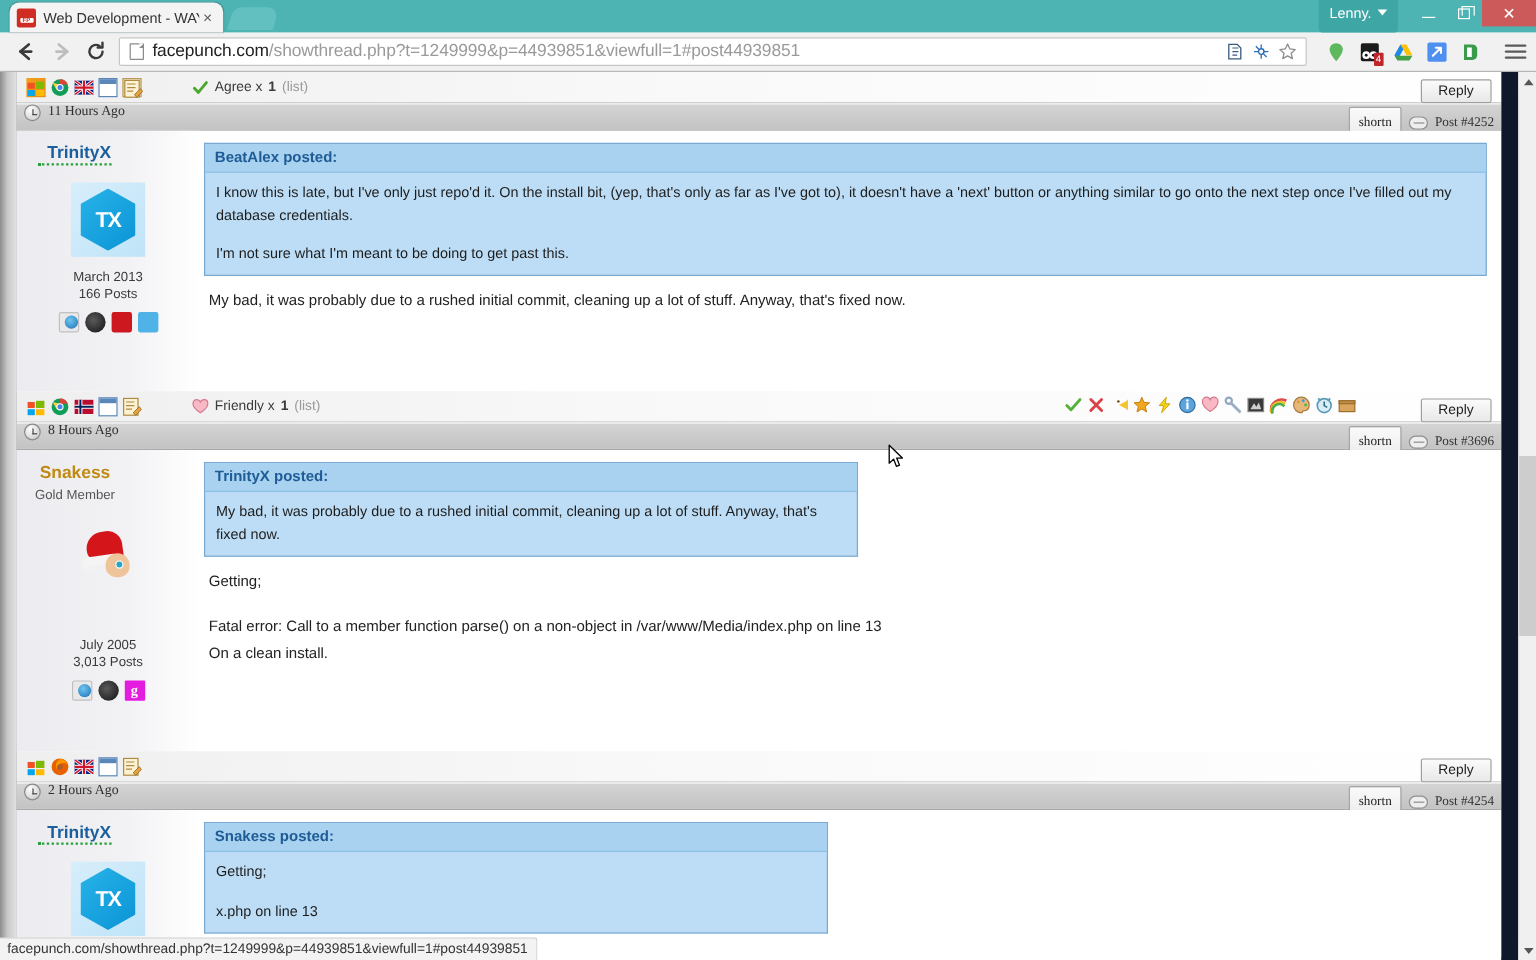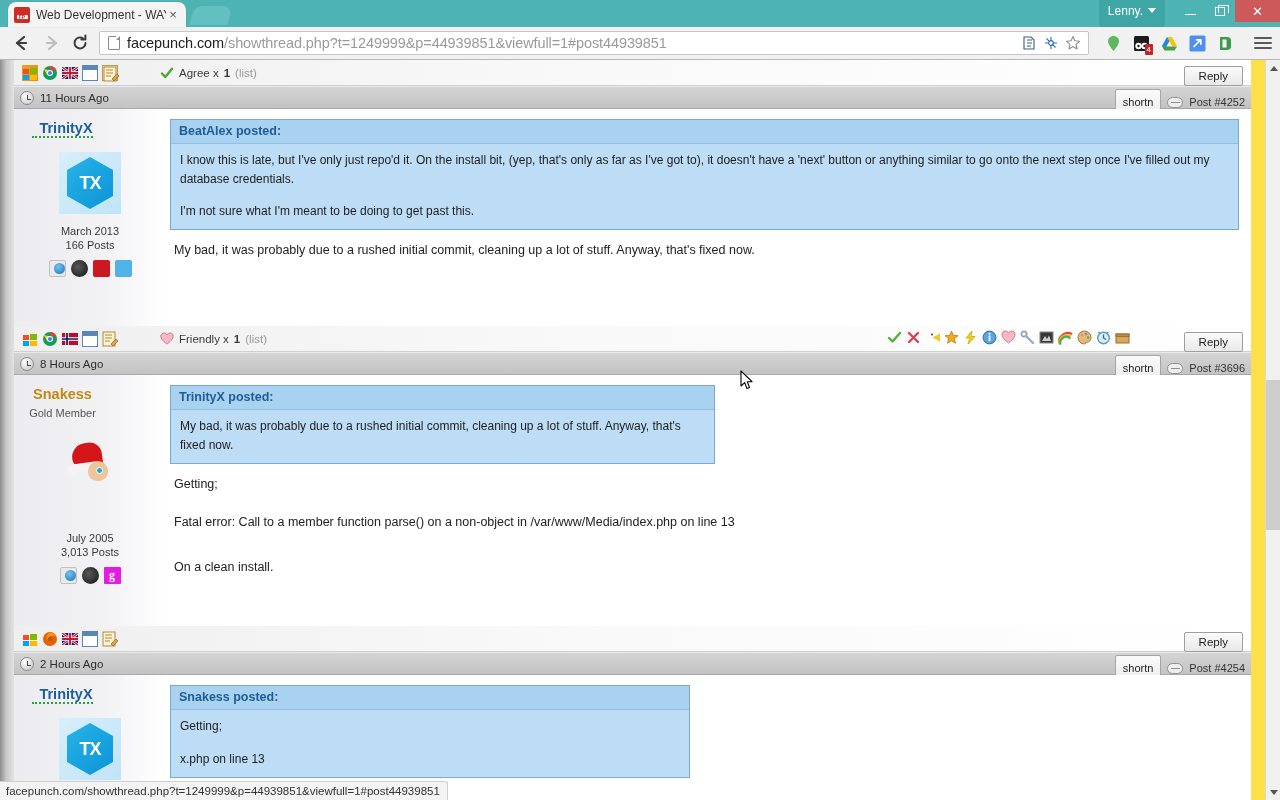--- a/index.html
+++ b/index.html
@@ -201,21 +201,21 @@
   }
   .scroll-thumb {
     position:absolute; left:0; top:320px; width:15px; height:150px; background:#cdcdcd; border-radius:1px;
   }
 
   .page {
     position: absolute;
     left: 0; top: 0;
     width: 1265px;
     height: 740px;
-    background: #fde047;
+    background: #0f172a;
   }
   .left-gutter {
     position: absolute; left: 0; top: 0; width: 14px; height: 740px;
     background: linear-gradient(to right, #8d8d8d 0%, #c9c9c9 45%, #e2e2e2 100%);
   }
   .content {
     position: absolute; left: 14px; top: 0; right: 14px; bottom: 0;
     background: #fff;
   }
 
@@ -256,25 +256,25 @@
     cursor: pointer;
     font-family: "Liberation Sans", sans-serif;
   }
 
   .postbar {
     height: 23px;
     background: linear-gradient(to bottom,#d4d4d4,#c3c3c3);
     border-top: 1px solid #e9e9e9;
     border-bottom: 1px solid #a9a9a9;
     display: flex;
-    align-items: center;
     padding: 0 6px;
     position: relative;
     font-size: 11.5px;
     color: #2e2e2e;
+    font-family: Liberation Serif, serif;
   }
   .clock-icon {
     width: 14px; height: 14px; border-radius: 50%;
     border: 1px solid #8a8a8a;
     background: radial-gradient(circle at 35% 30%, #fdfdfd, #d6d6d6 70%);
     margin-right: 6px; position: relative;
   }
   .clock-icon:after {
     content:""; position:absolute; left:6px; top:3px; width:1px;height:5px;background:#4a4a4a;
   }
@@ -787,21 +787,21 @@
           </div>
           <div class="postcontent">
             <div class="quote" style="width:545px">
               <div class="quote-head">TrinityX posted:</div>
               <div class="quote-body">
                 <p>My bad, it was probably due to a rushed initial commit, cleaning up a lot of stuff. Anyway, that's fixed now.</p>
               </div>
             </div>
             <div class="posttext">
               <p>Getting;</p>
-              <p class="err" style="margin-bottom:25px">Fatal error: Call to a member function parse() on a non-object in /var/www/Media/index.php on line 13</p>
+              <p class="err" style="margin-bottom:2px">Fatal error: Call to a member function parse() on a non-object in /var/www/Media/index.php on line 13</p>
               <p class="tight">On a clean install.</p>
             </div>
           </div>
         </div>
 
         <div class="postfoot">
           <span class="miniicons">
             <span class="mi"><svg width="16" height="16" viewBox="0 0 16 16">
                   <rect x="1" y="4" width="6" height="5" fill="#f25022"></rect>
                   <rect x="8" y="3" width="7" height="6" fill="#7fba00"></rect>

